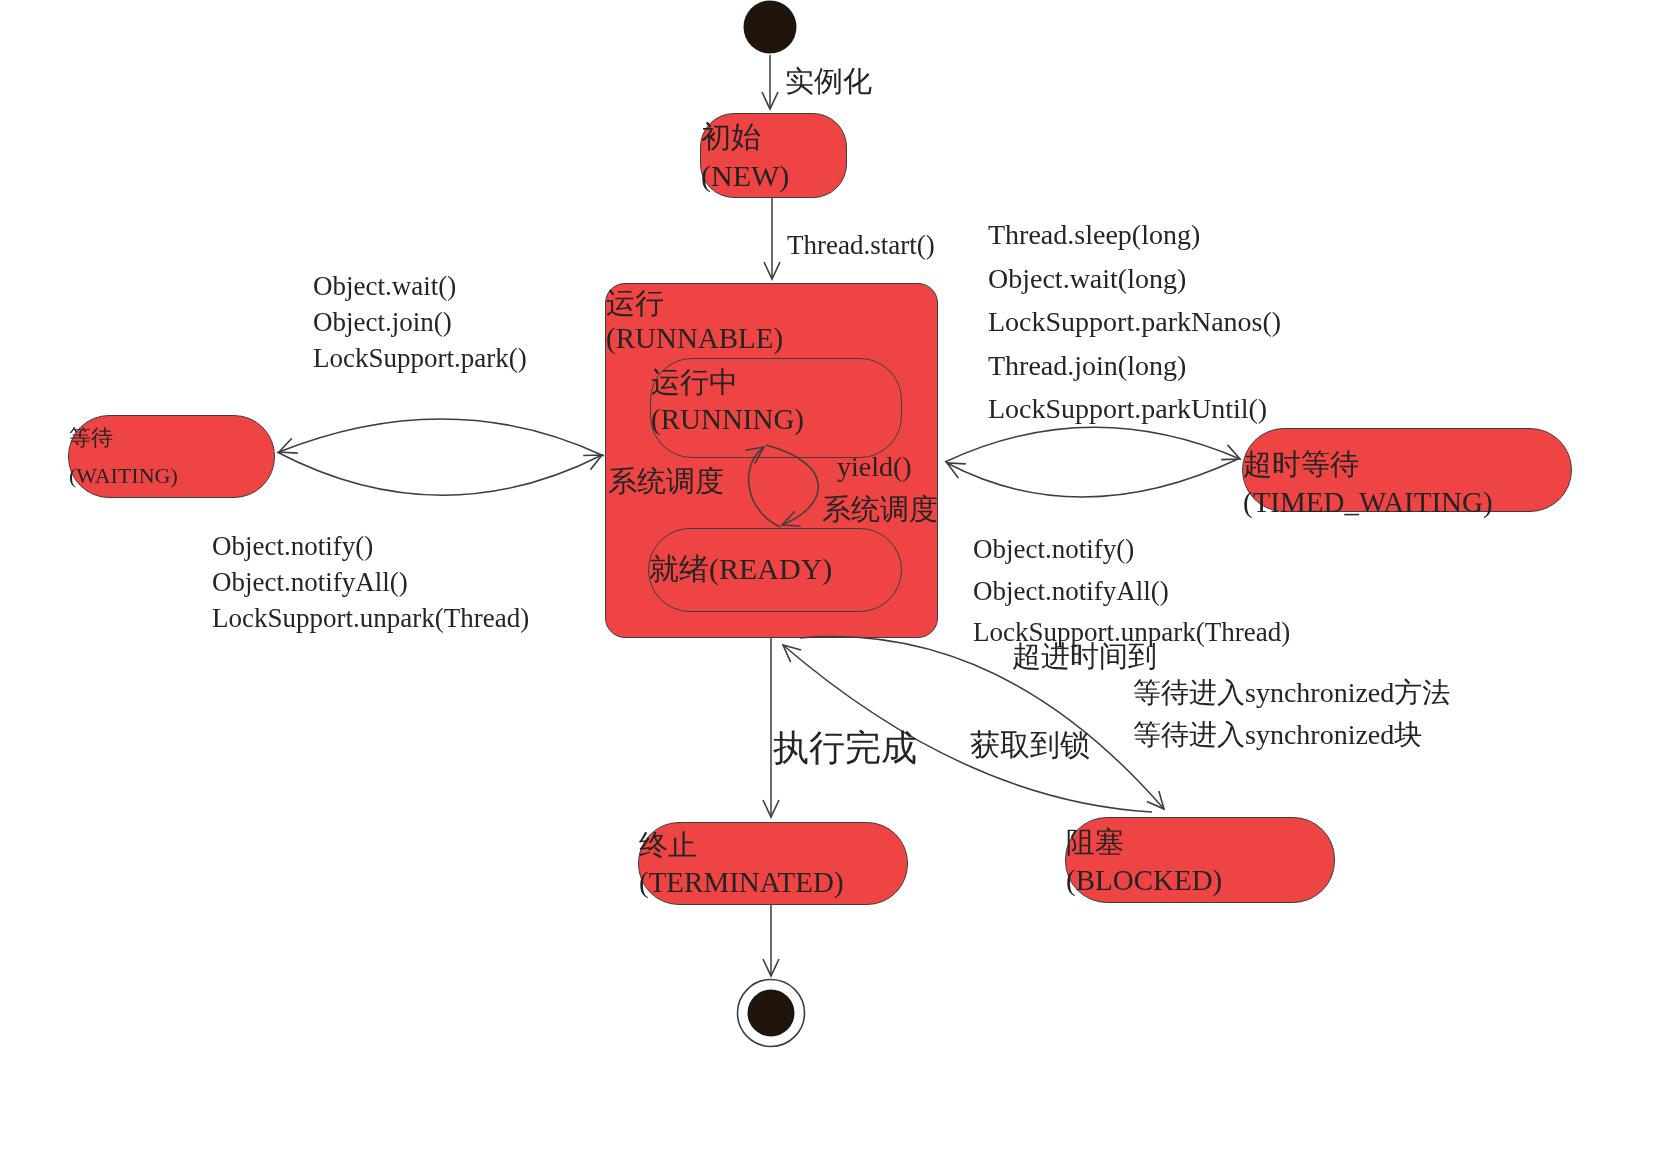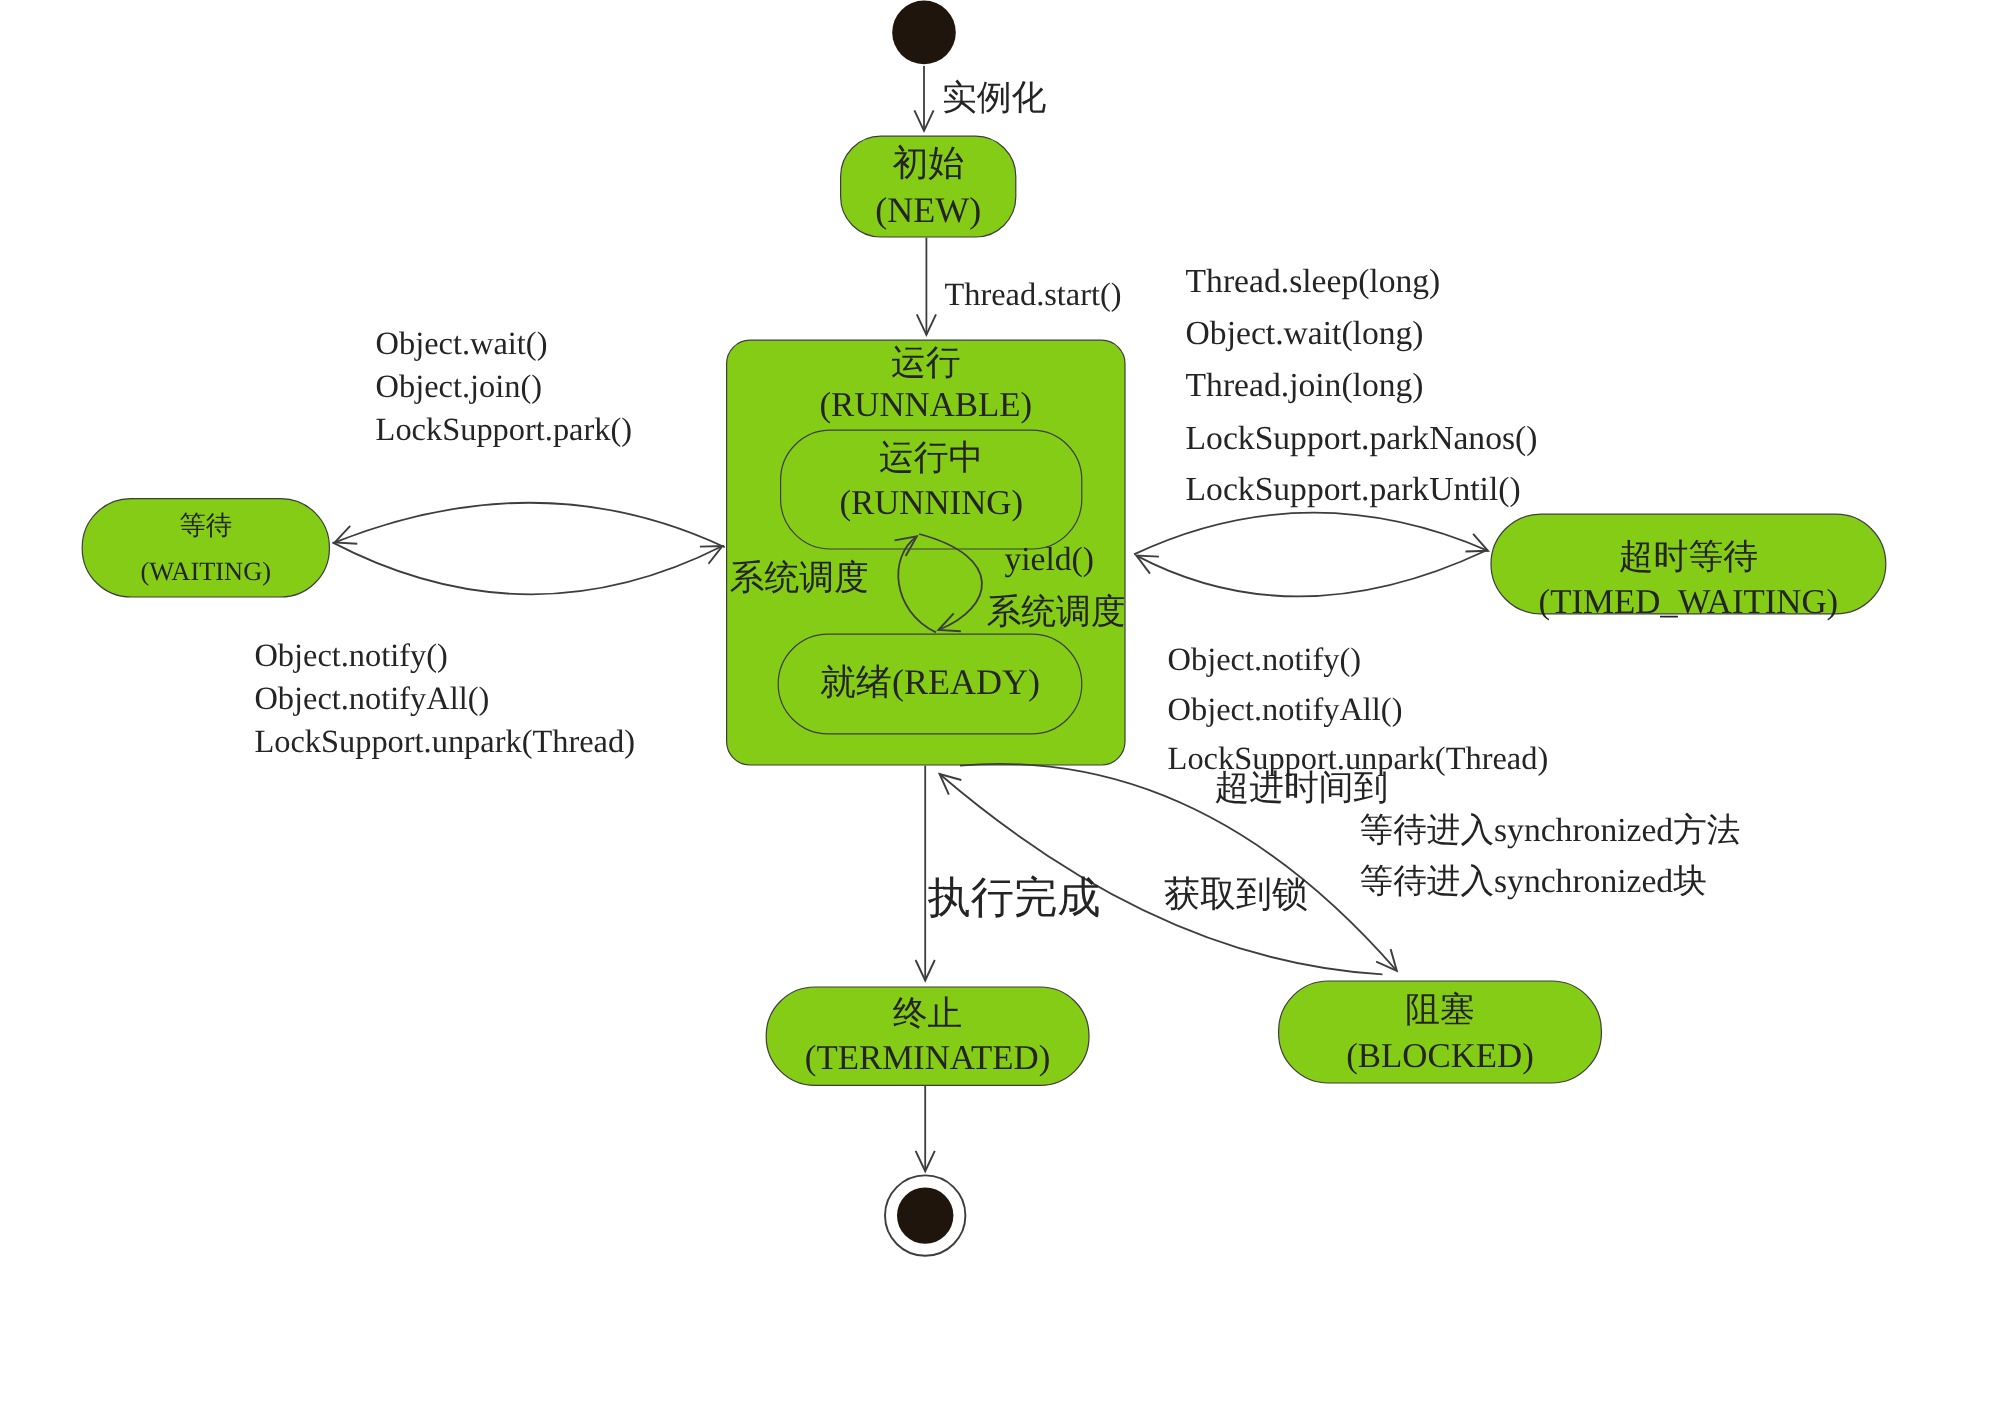--- a/index.html
+++ b/index.html
@@ -3,22 +3,22 @@
 <meta charset="utf-8">
 <style>
   html,body{margin:0;padding:0;background:#ffffff;}
   .canvas{
     position:relative;width:1676px;height:1171px;background:#ffffff;overflow:hidden;
     font-family:"Liberation Serif","DejaVu Serif",serif;color:#242424;
   }
   .lines{position:absolute;left:0;top:0;z-index:2;}
   .box{
     position:absolute;z-index:1;box-sizing:border-box;
-    border:1.7px solid #3d3d3d;background:#84cc16;
-    text-align:center;color:#242424;
+    border:1.7px solid #3d3d3d;background:#ef4444;
+    text-align:left;color:#242424;
   }
   .box .l1,.box .l2{display:block;}
   .lbl{position:absolute;z-index:3;white-space:nowrap;color:#242424;}
   .lblgroup{position:absolute;z-index:3;white-space:nowrap;color:#242424;}
   .lblgroup div{white-space:nowrap;}
   .code{font-size:27px;}
   .zh{font-size:29px;}
   .caption{position:absolute;z-index:3;font-size:46px;letter-spacing:2px;color:#1c1c1c;white-space:nowrap;}
 </style>
 </head>
@@ -114,22 +114,22 @@
 
   <div class="lblgroup code" style="left:212px;top:528px;line-height:36px;">
     <div>Object.notify()</div>
     <div>Object.notifyAll()</div>
     <div>LockSupport.unpark(Thread)</div>
   </div>
 
   <div class="lblgroup code" style="left:988px;top:213px;line-height:43.5px;font-size:28px;">
     <div>Thread.sleep(long)</div>
     <div>Object.wait(long)</div>
+    <div>LockSupport.parkNanos()</div>
     <div>Thread.join(long)</div>
-    <div>LockSupport.parkNanos()</div>
     <div>LockSupport.parkUntil()</div>
   </div>
 
   <div class="lblgroup code" style="left:973px;top:529px;line-height:41.5px;">
     <div>Object.notify()</div>
     <div>Object.notifyAll()</div>
     <div>LockSupport.unpark(Thread)</div>
   </div>
 
   <div class="lbl zh" style="left:1012px;top:637px;">超进时间到</div>

